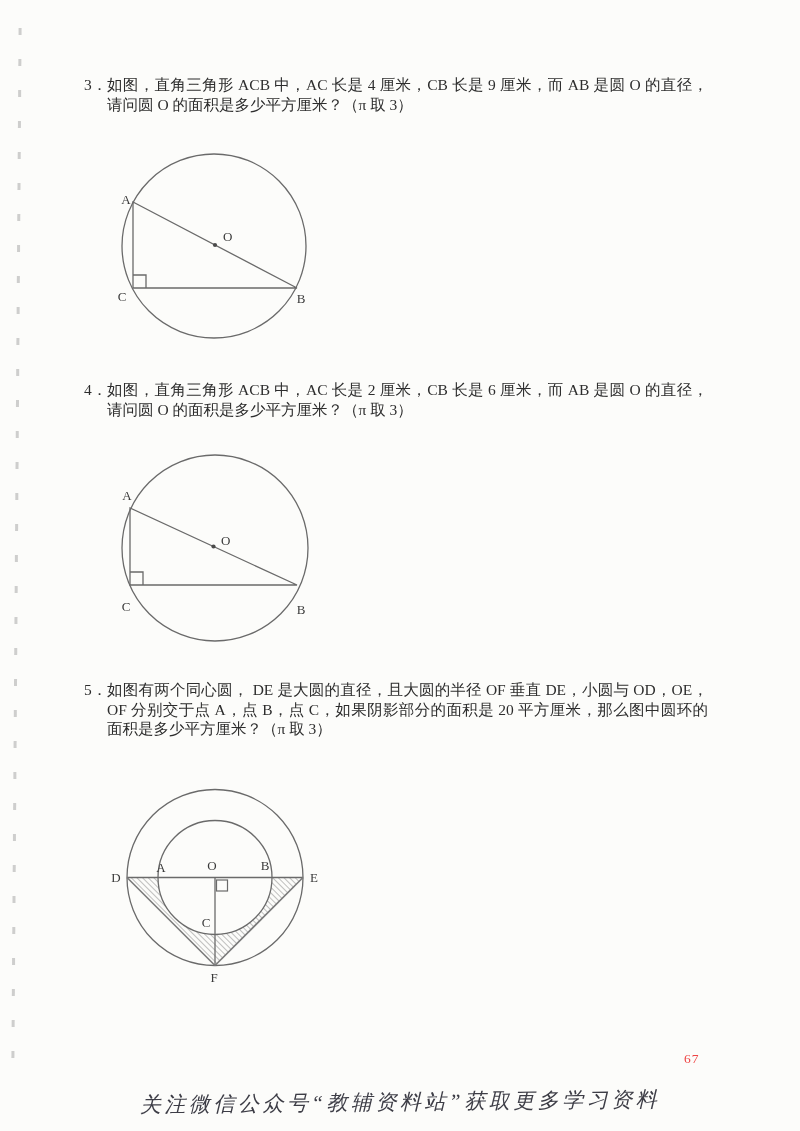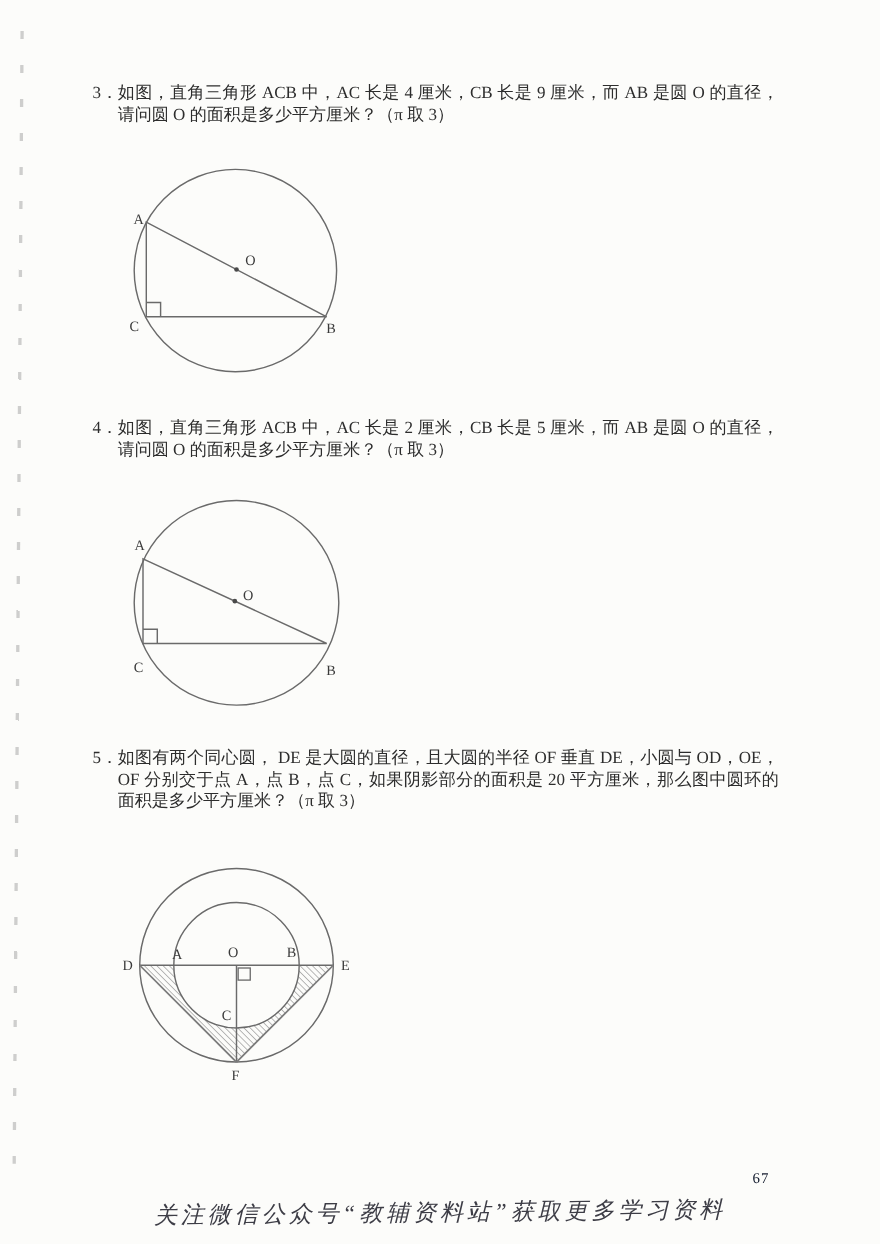--- a/index.html
+++ b/index.html
@@ -28,21 +28,21 @@
   #d1 { left:100px; top:140px; }
   #d2 { left:100px; top:445px; }
   #d3 { left:95px;  top:780px; }
   .geo-line   { stroke:#6a6a6a; stroke-width:1.3; fill:none; }
   .geo-circle { stroke:#6a6a6a; stroke-width:1.3; fill:none; }
   .geo-chord  { stroke:#7a7a7a; stroke-width:1.6; fill:none; }
   .geo-label  { font-family:"Liberation Serif","DejaVu Serif",serif; font-size:13px; fill:#3a3a3a; }
   .center-dot { fill:#4a4a4a; }
   .page-number {
     position:absolute; top:1051px; left:684px;
-    font-size:13.5px; color:#0f172a; letter-spacing:1px;margin-top:12px;
+    font-size:13.5px; color:#ef4444; letter-spacing:1px;
   }
   .watermark {
     position:absolute; top:1088px; left:0; width:100%;
     text-align:center; font-size:21px; letter-spacing:3.5px;
     color:#3d3d46; font-style:italic;
     transform:rotate(-0.6deg);
     font-family:"Liberation Serif","DejaVu Serif",serif;
   }
 </style>
 </head>
@@ -63,21 +63,21 @@
     <path class="geo-line" d="M33 135 L46 135 L46 148"></path>
     <circle class="center-dot" cx="115" cy="105" r="2.1"></circle>
     <text class="geo-label" x="26" y="64" text-anchor="middle">A</text>
     <text class="geo-label" x="22" y="161" text-anchor="middle">C</text>
     <text class="geo-label" x="201" y="163" text-anchor="middle">B</text>
     <text class="geo-label" x="123" y="101">O</text>
   </svg>
 
   <div class="problem" id="p4">
     <span class="pnum">4．</span>
-    <span class="ptext">如图，直角三角形 ACB 中，AC 长是 2 厘米，CB 长是 5 厘米，而 AB 是圆 O 的直径，请问圆 O 的面积是多少平方厘米？（π 取 3）</span>
+    <span class="ptext">如图，直角三角形 ACB 中，AC 长是 2 厘米，CB 长是 6 厘米，而 AB 是圆 O 的直径，请问圆 O 的面积是多少平方厘米？（π 取 3）</span>
   </div>
 
   <svg id="d2" class="dsvg" width="230" height="215" viewBox="0 0 230 215">
     <circle class="geo-circle" cx="115" cy="103" r="93"></circle>
     <path class="geo-line" d="M30 63 L30 140 L197 140 Z"></path>
     <path class="geo-line" d="M30 127 L43 127 L43 140"></path>
     <circle class="center-dot" cx="113.5" cy="101.5" r="2.1"></circle>
     <text class="geo-label" x="27" y="55" text-anchor="middle">A</text>
     <text class="geo-label" x="26" y="166" text-anchor="middle">C</text>
     <text class="geo-label" x="201" y="169" text-anchor="middle">B</text>

